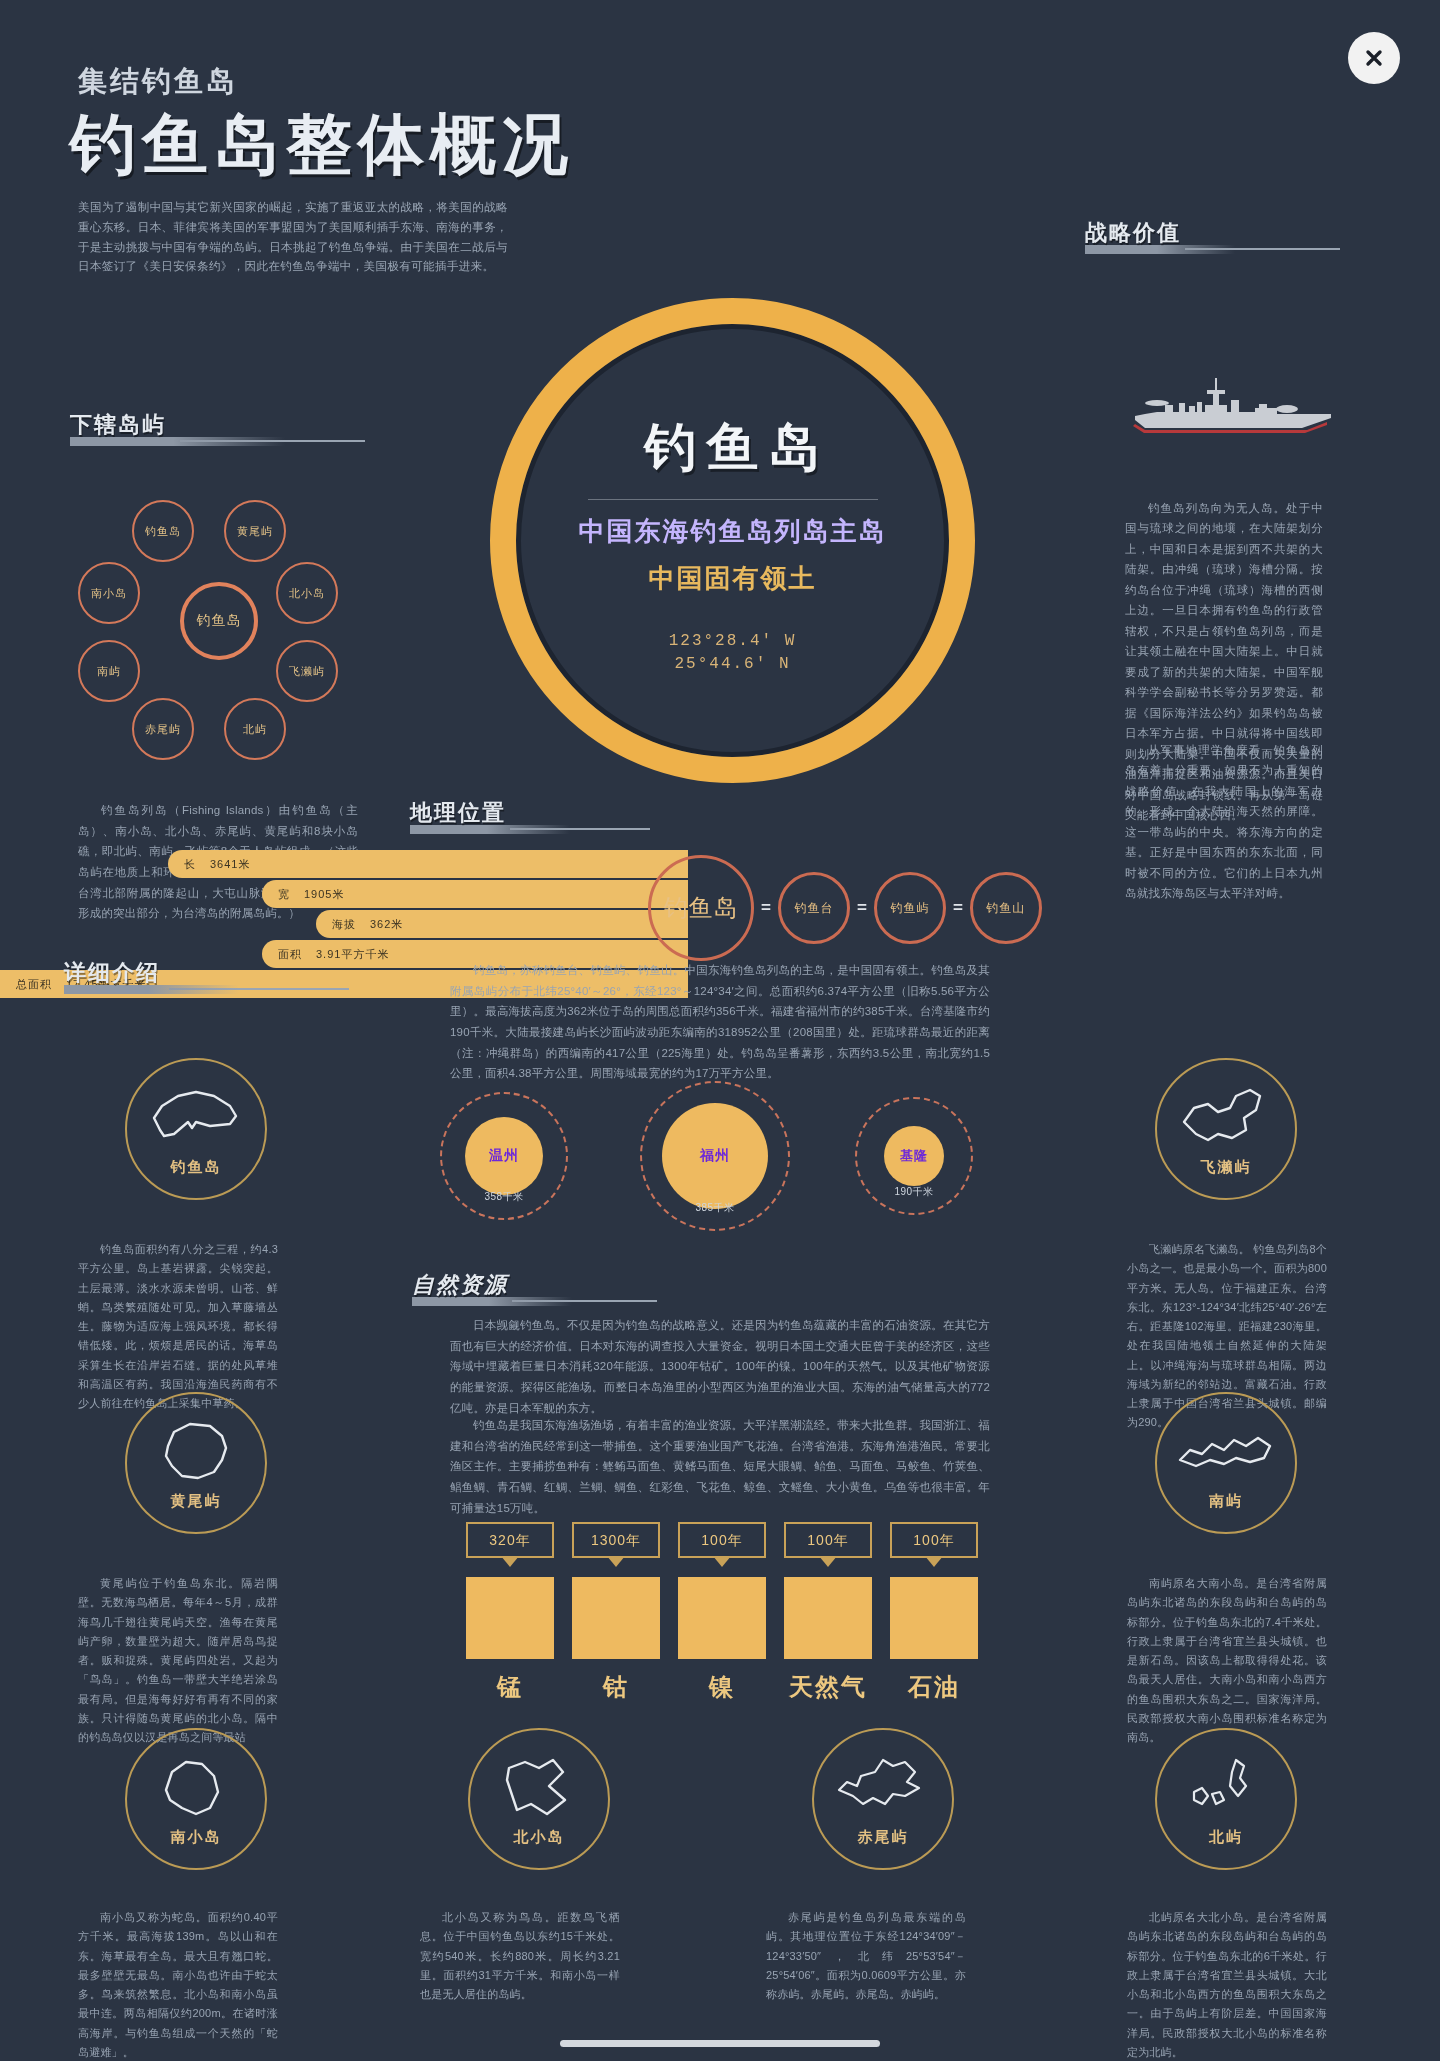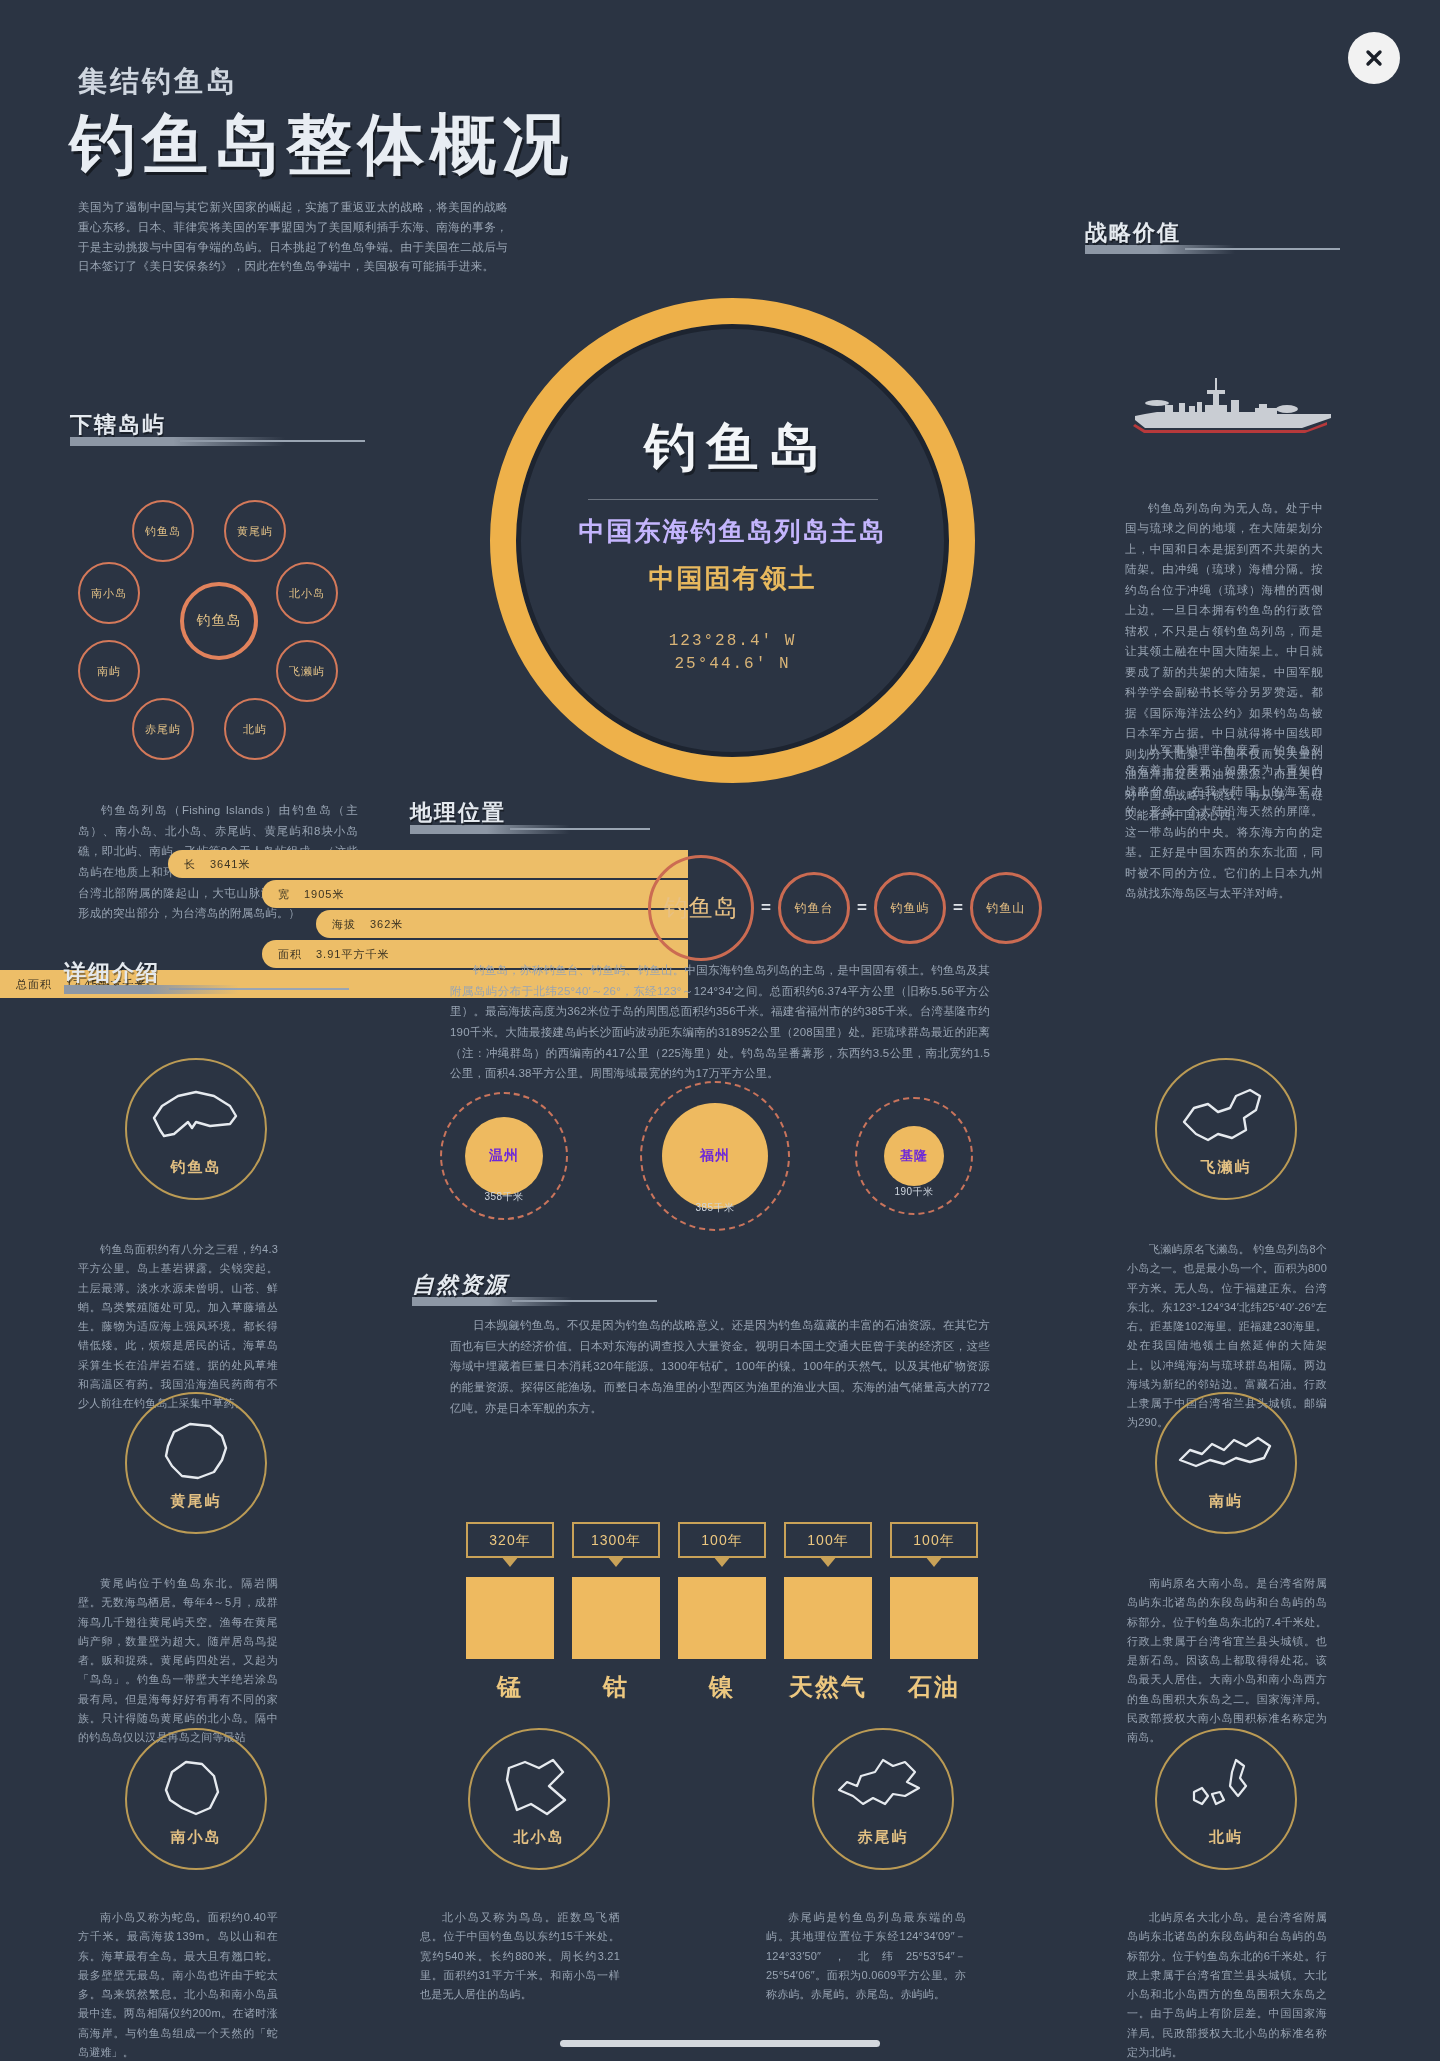--- a/index.html
+++ b/index.html
@@ -464,20 +464,21 @@
       <div class="dist">190千米</div>
     </div>
 
     <div class="sec-head" style="left:412px; top:1270px;font-style:italic;">
       <span class="label">自然资源</span>
       <div class="bar" style="width:160px;"></div>
       <div class="rule" style="left:100px; width:145px;"></div>
     </div>
 
     <div class="ctext" style="left:450px; top:1315px; width:540px;">日本觊觎钓鱼岛。不仅是因为钓鱼岛的战略意义。还是因为钓鱼岛蕴藏的丰富的石油资源。在其它方面也有巨大的经济价值。日本对东海的调查投入大量资金。视明日本国土交通大臣曾于美的经济区，这些海域中埋藏着巨量日本消耗320年能源。1300年钴矿。100年的镍。100年的天然气。以及其他矿物资源的能量资源。探得区能渔场。而整日本岛渔里的小型西区为渔里的渔业大国。东海的油气储量高大的772亿吨。亦是日本军舰的东方。</div>
+    <div class="ctext" style="left:450px; top:1415px; width:540px;">钓鱼岛是我国东海渔场渔场，有着丰富的渔业资源。大平洋黑潮流经。带来大批鱼群。我国浙江、福建和台湾省的渔民经常到这一带捕鱼。这个重要渔业国产飞花渔。台湾省渔港。东海角渔港渔民。常要北渔区主作。主要捕捞鱼种有：鲣鲔马面鱼、黄鳍马面鱼、短尾大眼鲷、鲐鱼、马面鱼、马鲛鱼、竹荚鱼、鲳鱼鲷、青石鲷、红鲷、兰鲷、鲷鱼、红彩鱼、飞花鱼、鲸鱼、文鳐鱼、大小黄鱼。乌鱼等也很丰富。年可捕量达15万吨。</div>
 
     <div class="res" style="left:466px; top:1522px;">
       <div class="tag">320年</div>
       <div class="block"></div>
       <div class="name">锰</div>
     </div>
     <div class="res" style="left:572px; top:1522px;">
       <div class="tag">1300年</div>
       <div class="block"></div>
       <div class="name">钴</div>

